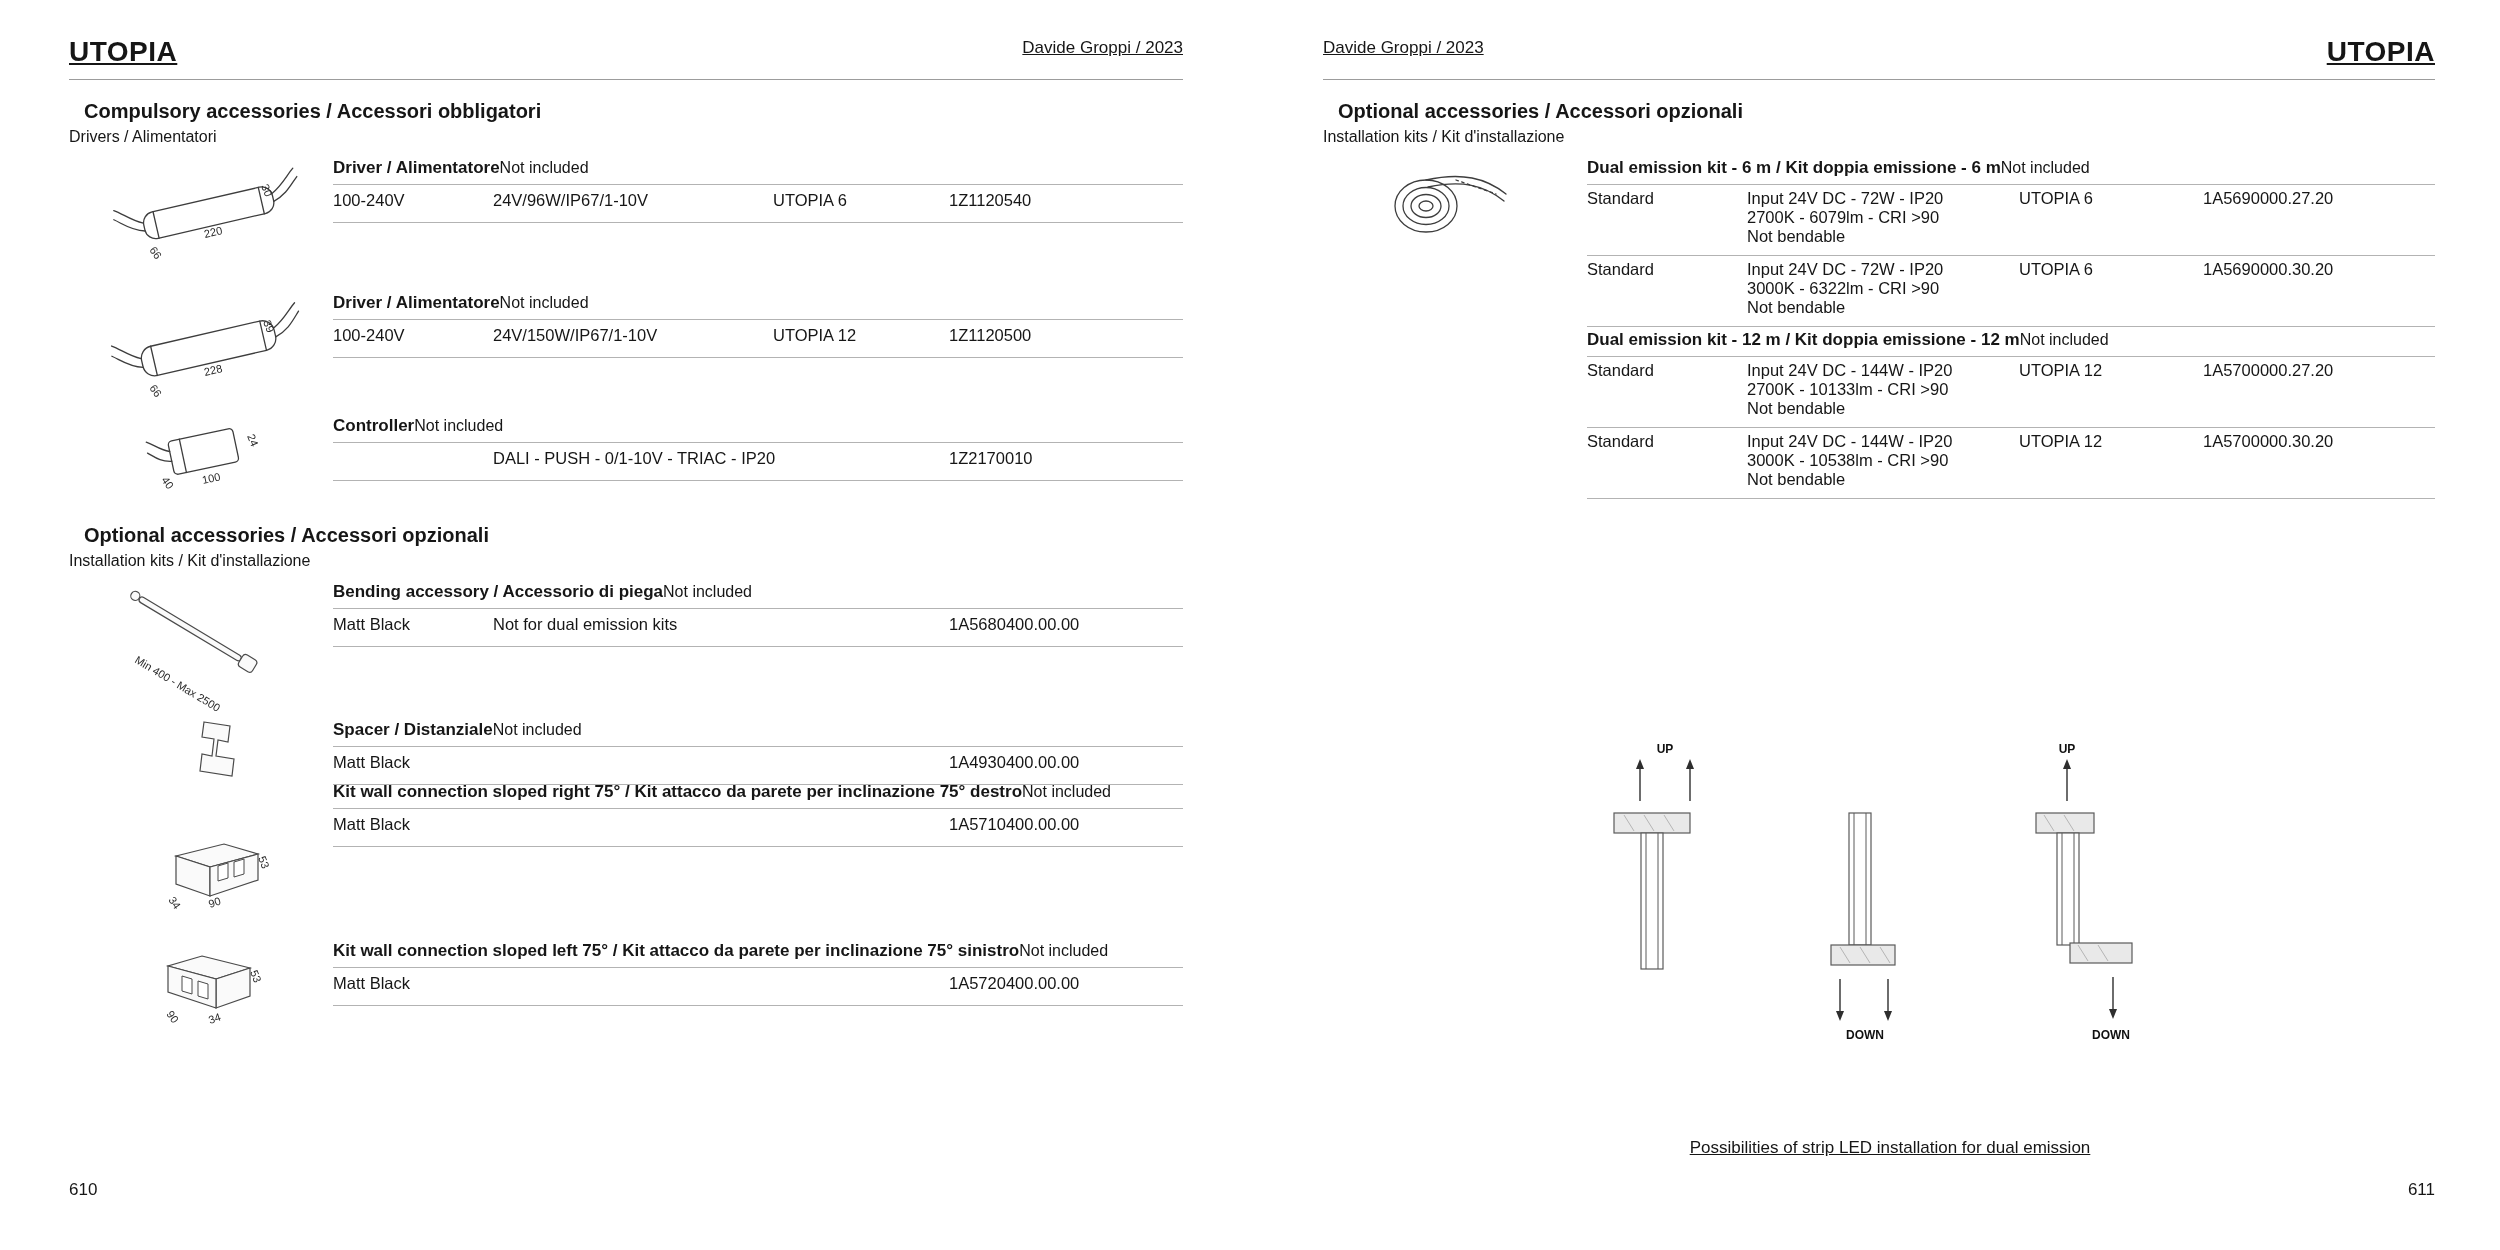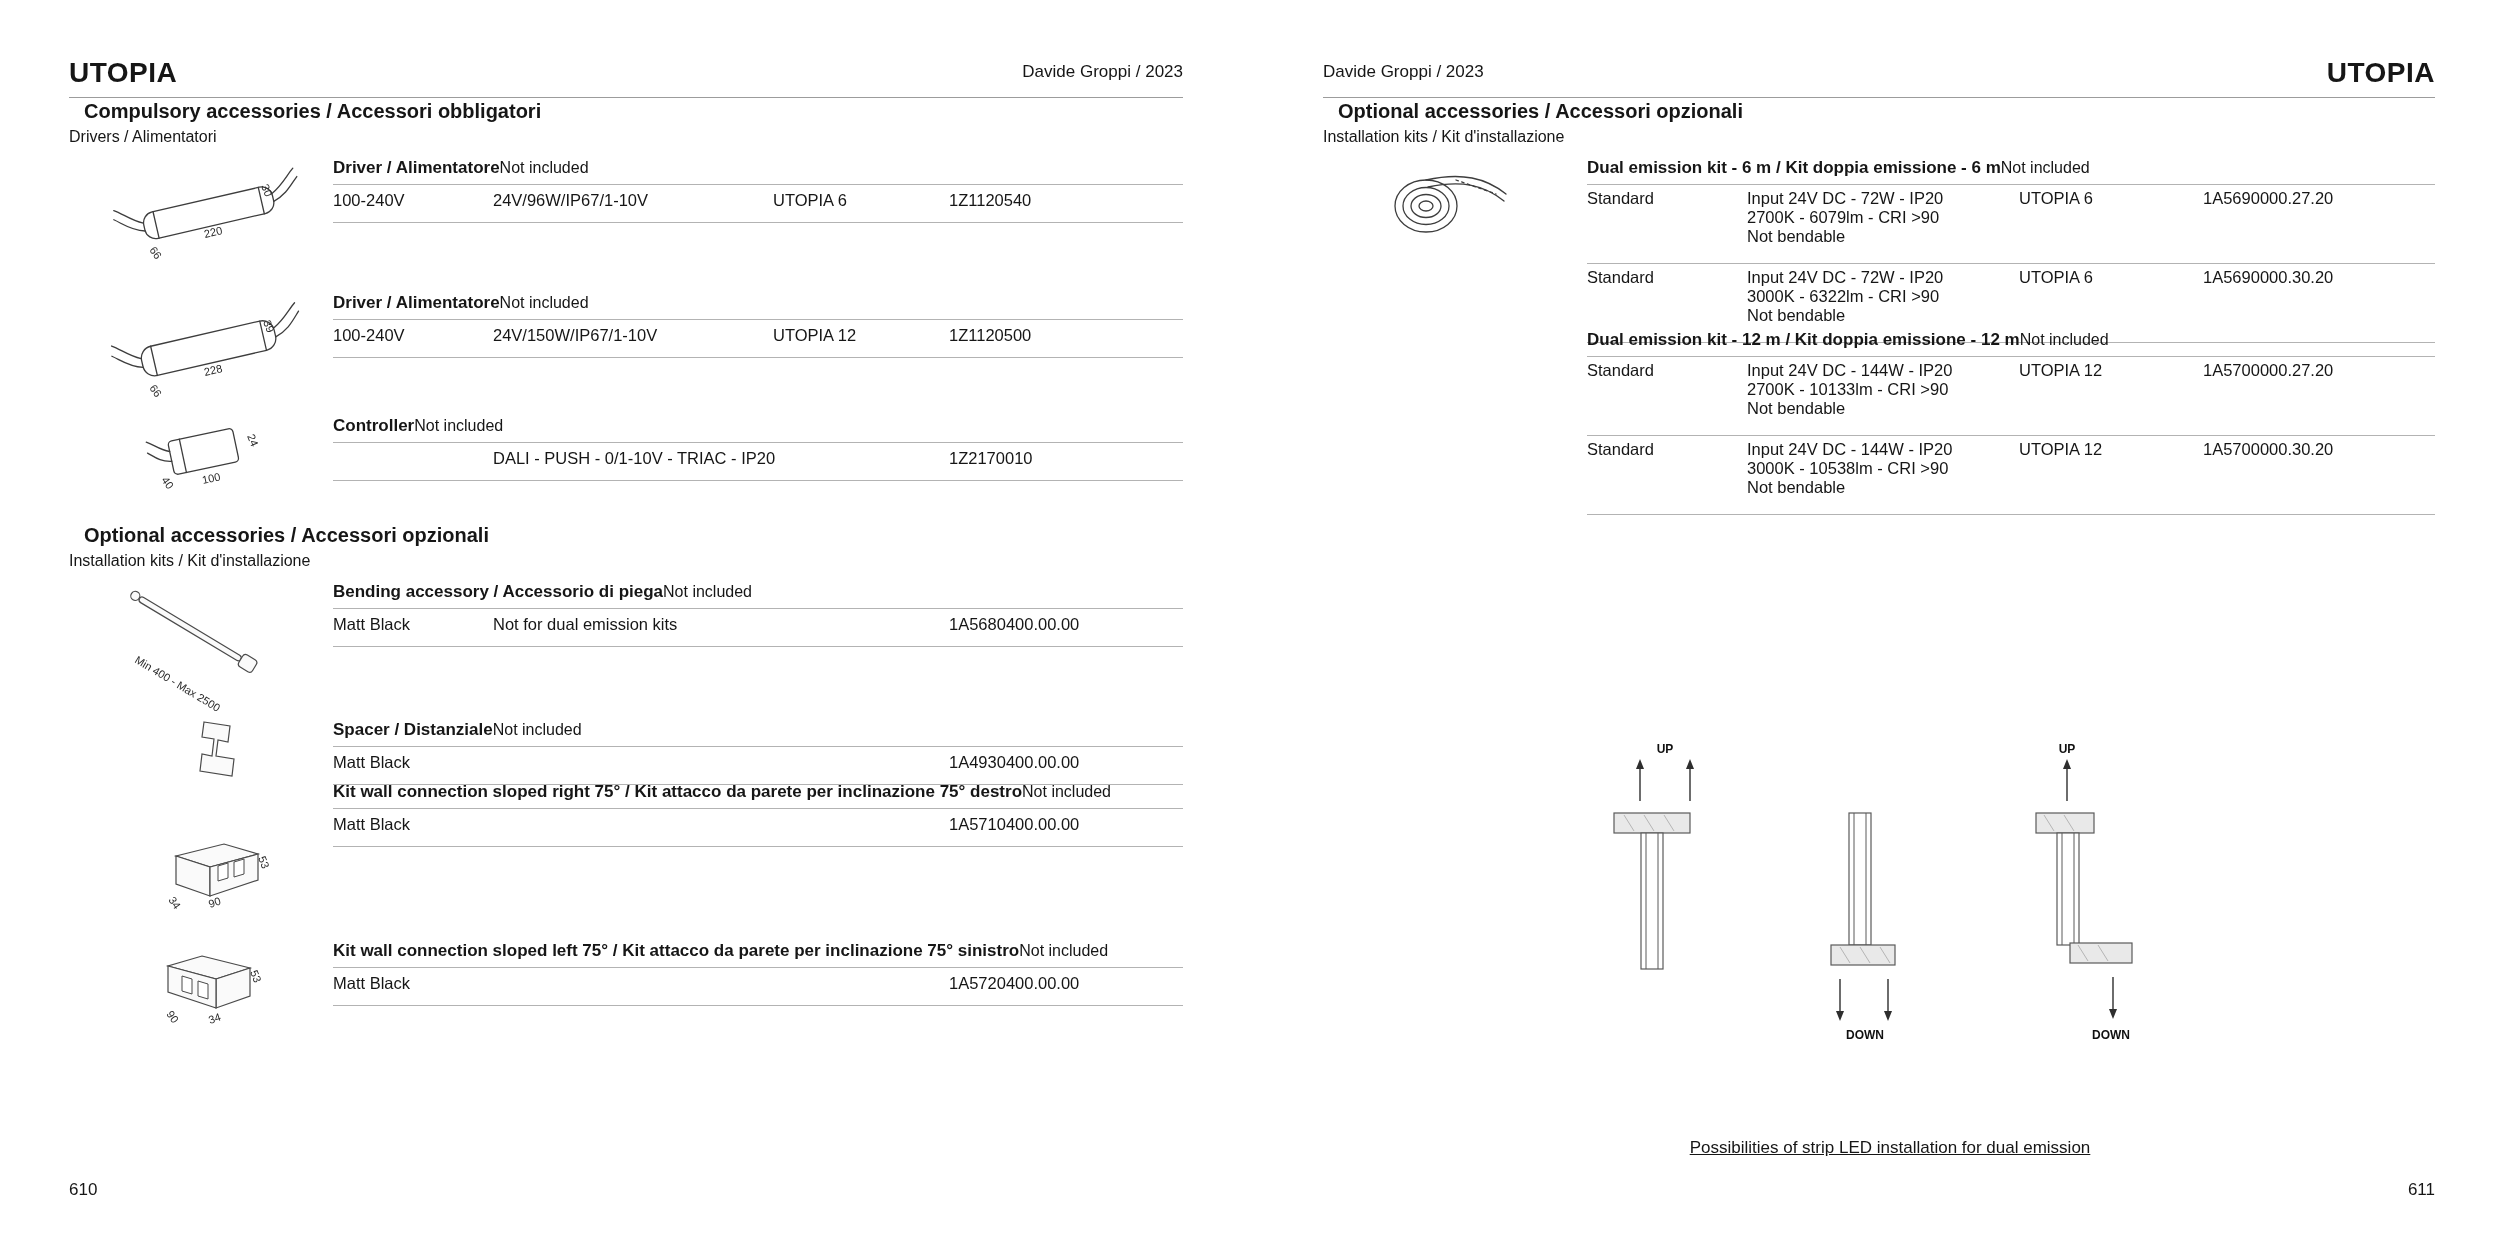--- a/index.html
+++ b/index.html
@@ -1,36 +1,36 @@
 <!DOCTYPE html>
 <html><head>
 <meta charset="utf-8">
 <style>
   * { margin:0; padding:0; box-sizing:border-box; }
   html,body { background:#ffffff; }
   body { font-family:"Liberation Sans", sans-serif; color:#161616; }
   .canvas { position:relative; width:2500px; height:1250px; background:#fff; overflow:hidden; }
 
-  .page-header { position:absolute; top:56px; height:42px; display:flex; justify-content:space-between; align-items:center; border-bottom:1px solid #9c9c9c; padding-bottom:7px; }
+  .page-header { position:absolute; top:38px; height:42px; display:flex; justify-content:space-between; align-items:flex-start; border-bottom:1px solid #9c9c9c; padding-bottom:7px;text-decoration:underline; }
   .ph-left  { left:69px;  width:1114px; }
   .ph-right { left:1323px; width:1112px; }
   .brand  { font-size:28px; font-weight:bold; letter-spacing:.5px; line-height:1; }
   .credit { font-size:17px; padding-bottom:3px; }
 
   .sec { position:absolute; font-size:20px; font-weight:bold;margin-left:15px; }
   .sub { position:absolute; font-size:16px; }
 
   .litem { position:absolute; left:333px; width:850px; }
   .ritem { position:absolute; left:1587px; width:848px; }
   .ihead { display:flex; align-items:baseline; border-bottom:1px solid #b3b3b3; padding-bottom:6px; }
   .ititle { font-size:17px; font-weight:bold; white-space:nowrap; }
   .iflag  { font-size:16px; white-space:nowrap; }
   .lrow { display:grid; grid-template-columns:160px 280px 176px 1fr; font-size:16.5px; padding:6px 0 12px; border-bottom:1px solid #b3b3b3; }
   .lrow span { white-space:nowrap; }
-  .rrow { display:grid; grid-template-columns:160px 272px 184px 1fr; font-size:16.5px; line-height:1.15; padding:4px 0 17px; border-bottom:1px solid #b3b3b3; }
+  .rrow { display:grid; grid-template-columns:160px 272px 184px 1fr; font-size:16.5px; line-height:1.15; padding:4px 0 9px; border-bottom:1px solid #b3b3b3; }
   .spec { white-space:pre-line; }
 
   .draw { position:absolute; }
   .ln { stroke:#3d3d3d; stroke-width:1.3; fill:none; stroke-linecap:round; }
   .shape { stroke:#4a4a4a; stroke-width:1.2; fill:#fafafa; }
   .plate { stroke:#5a5a5a; stroke-width:1.2; fill:#e9e9e9; }
   .chan  { stroke:#5a5a5a; stroke-width:1.2; fill:#ffffff; }
   .dim { font-size:11px; fill:#2a2a2a; }
   .diag-label { font-size:12px; font-weight:bold; fill:#111; }
   .arrow { stroke:#2e2e2e; stroke-width:1.4; fill:none; }

